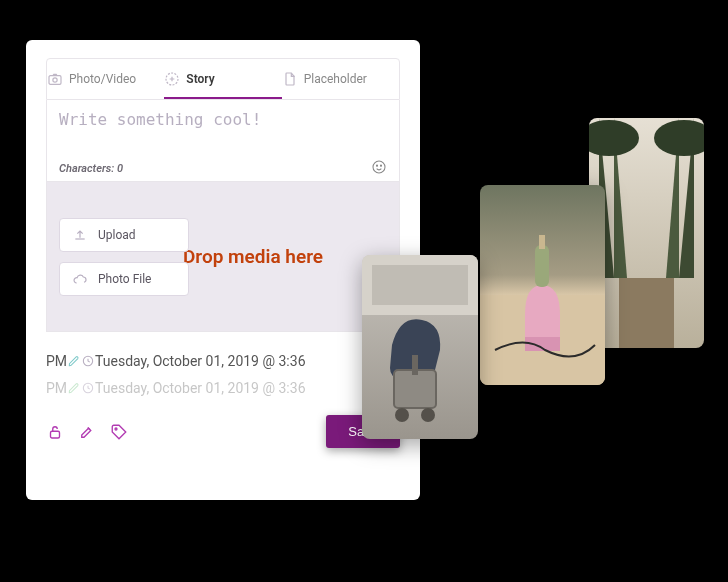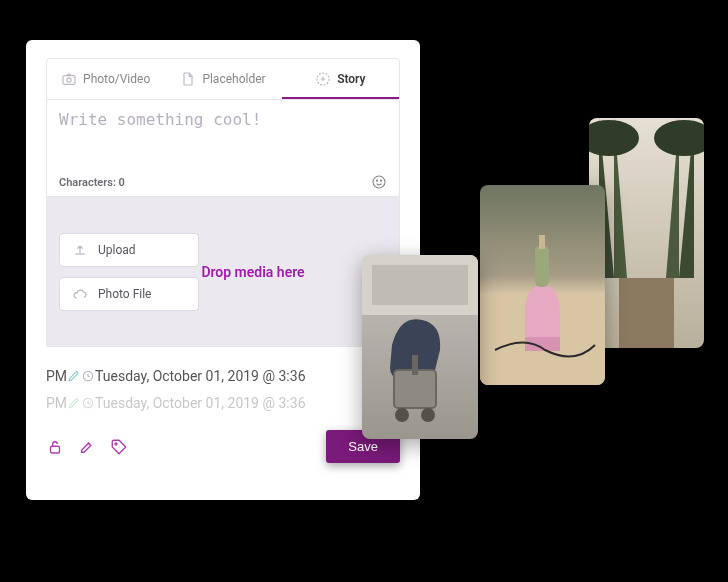--- a/index.html
+++ b/index.html
@@ -28,21 +28,20 @@
   .tabs {
     display: flex;
     border: 1px solid #e8e5ea;
     border-radius: 4px 4px 0 0;
     overflow: hidden;
   }
   .tab {
     flex: 1;
     display: flex;
     align-items: center;
-    justify-content: center;
     gap: 6px;
     padding: 12px 0 10px 0;
     font-size: 12px;
     color: #888;
     cursor: pointer;
     border-bottom: 2px solid transparent;
   }
   .tab.active {
     color: #3a3a3a;
     font-weight: 600;
@@ -60,22 +59,23 @@
     border: none;
     resize: none;
     font-size: 16px;
     color: #555;
     outline: none;
   }
   .textarea::placeholder { color: #b7afc0; }
   .char-row {
     display: flex;
     justify-content: space-between;
-    align-items: center;
-    margin-top: 22px;
+    align-items: flex-end;
+    margin-top: 7px;
+    font-style: italic;
   }
   .char-count {
     font-size: 11px;
     color: #6e6a73;
     font-weight: 600;
   }
   .smile { width: 16px; height: 16px; color: #888; cursor: pointer;}
   .dropzone {
     background: #ece8ef;
     border: 1px solid #e8e5ea;
@@ -89,37 +89,37 @@
   .dropzone .btn-col {
     position: absolute;
     left: 12px;
     top: 50%;
     transform: translateY(-50%);
     display: flex;
     flex-direction: column;
     gap: 10px;
   }
   .media-btn {
-    width: 140px;
+    width: 130px;
     height: 34px;
     background: #fff;
     border: 1px solid #ded8e3;
     border-radius: 4px;
     display: flex;
     align-items: center;
     gap: 10px;
     padding: 16px 12px;
     font-size: 12px;
     color: #5a5560;
     cursor: pointer;
   }
   .media-btn .icn { width: 16px; height: 16px; color: #b8afc1; }
   .drop-text {
-    font-size: 14px;
-    color: #a21caf;
+    font-size: 19px;
+    color: #c2410c;
     font-weight: 600;
     margin-left: 60px;
   }
   .sched-lines {
     margin-top: 16px;
     font-size: 14px;
     color: #555;
     line-height: 1.9;
   }
   .sched-line { display:flex; align-items:center; white-space:nowrap; overflow:hidden;}
@@ -165,37 +165,37 @@
     <div class="tab">
       <span class="icn">
         <svg viewBox="0 0 24 24" fill="none" stroke="currentColor" stroke-width="1.8">
             <rect x="3" y="7" width="18" height="13" rx="2"></rect>
             <circle cx="12" cy="13.5" r="3.2"></circle>
             <path d="M9 7l1.2-2h3.6L15 7"></path>
           </svg>
       </span>
       <span>Photo/Video</span>
     </div>
+    <div class="tab active">
+      <span class="icn">
+        <svg viewBox="0 0 24 24" fill="none" stroke="currentColor" stroke-width="1.8">
+            <circle cx="12" cy="12" r="9" stroke-dasharray="3 2"></circle>
+            <path d="M12 8.5v7M8.5 12h7"></path>
+          </svg>
+      </span>
+      <span>Story</span>
+    </div>
     <div class="tab">
       <span class="icn">
         <svg viewBox="0 0 24 24" fill="none" stroke="currentColor" stroke-width="1.8">
             <path d="M14 3H7a1 1 0 0 0-1 1v16a1 1 0 0 0 1 1h10a1 1 0 0 0 1-1V8z"></path>
             <path d="M14 3v5h5"></path>
           </svg>
       </span>
       <span>Placeholder</span>
-    </div>
-    <div class="tab active">
-      <span class="icn">
-        <svg viewBox="0 0 24 24" fill="none" stroke="currentColor" stroke-width="1.8">
-            <circle cx="12" cy="12" r="9" stroke-dasharray="3 2"></circle>
-            <path d="M12 8.5v7M8.5 12h7"></path>
-          </svg>
-      </span>
-      <span>Story</span>
     </div>
   </div>
 
   <div class="textarea-wrap">
     <textarea class="textarea" placeholder="Write something cool!" style=""></textarea>
     <div class="char-row">
       <div class="char-count">Characters: 0</div>
       <span class="smile">
         <svg viewBox="0 0 24 24" fill="none" stroke="currentColor" stroke-width="1.6">
             <circle cx="12" cy="12" r="9"></circle>

